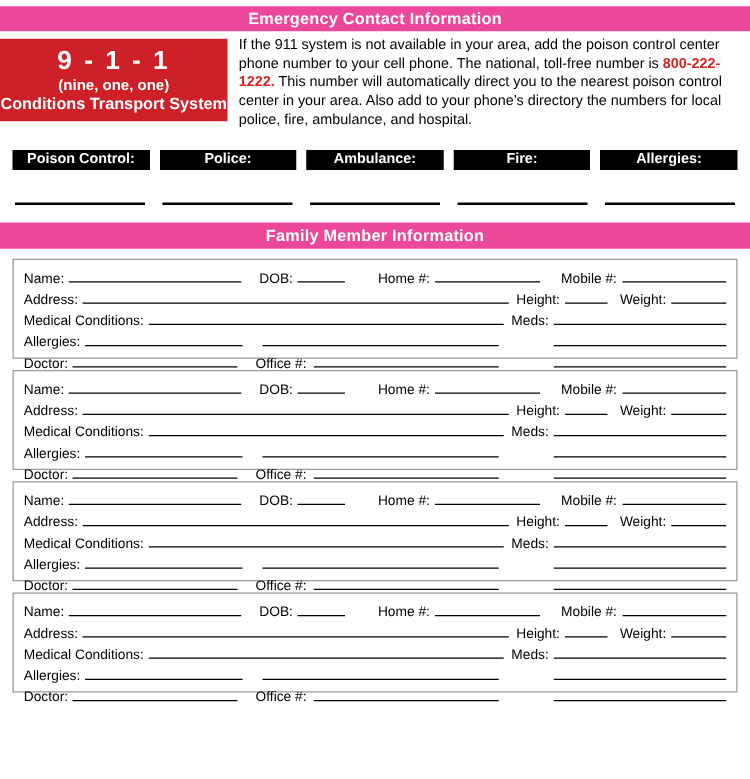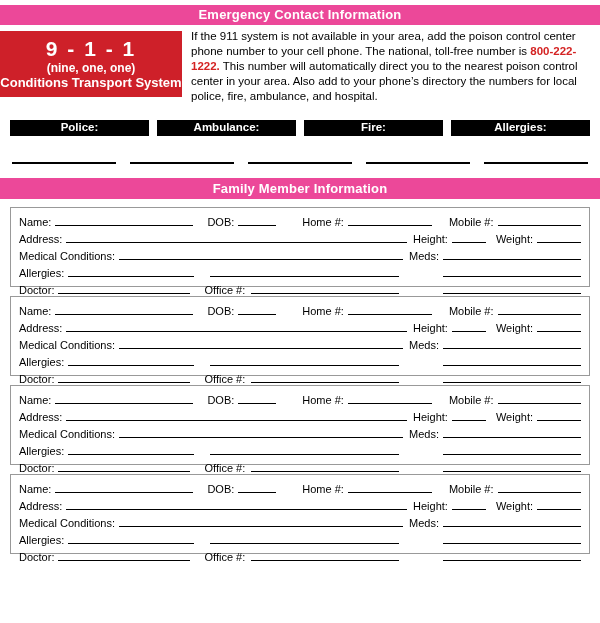--- a/index.html
+++ b/index.html
@@ -63,20 +63,21 @@
 <div class="top-section">
   <div class="red-box" style="background: rgb(206, 32, 41);">
     <div class="big">9 - 1 - 1</div>
     <div class="mid">(nine, one, one)</div>
     <div class="sub">Conditions Transport System</div>
   </div>
   <div class="intro-text"><span>If the 911 system is not available in your area, add the poison control center phone number to your cell phone. The national, toll-free number is </span><span class="phone-red" style="color: rgb(212, 35, 35);">800-222-1222.</span><span> This number will automatically direct you to the nearest poison control center in your area. Also add to your phone’s directory the numbers for local police, fire, ambulance, and hospital.</span></div>
 </div>
 
 <div class="contact-row">
+  <div class="contact-box">Poison Control:</div>
   <div class="contact-box">Police:</div>
   <div class="contact-box">Ambulance:</div>
   <div class="contact-box">Fire:</div>
   <div class="contact-box">Allergies:</div>
 </div>
 
 <div class="contact-lines">
   <div class="contact-line"></div>
   <div class="contact-line"></div>
   <div class="contact-line"></div>

